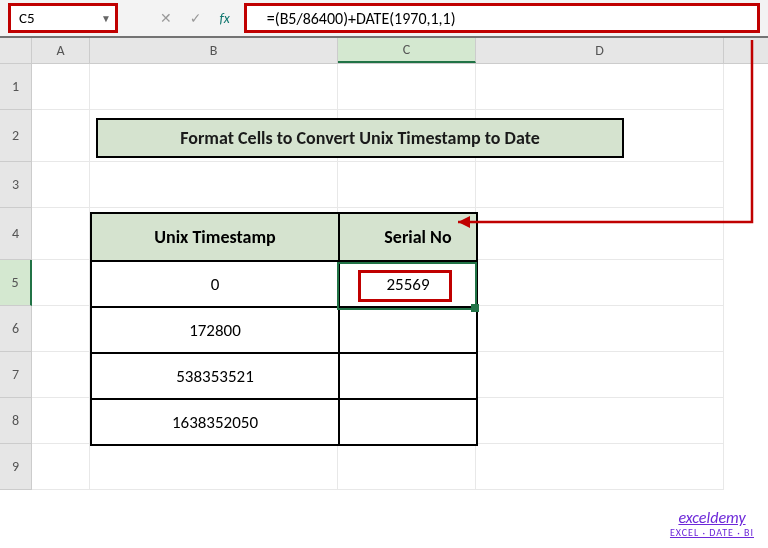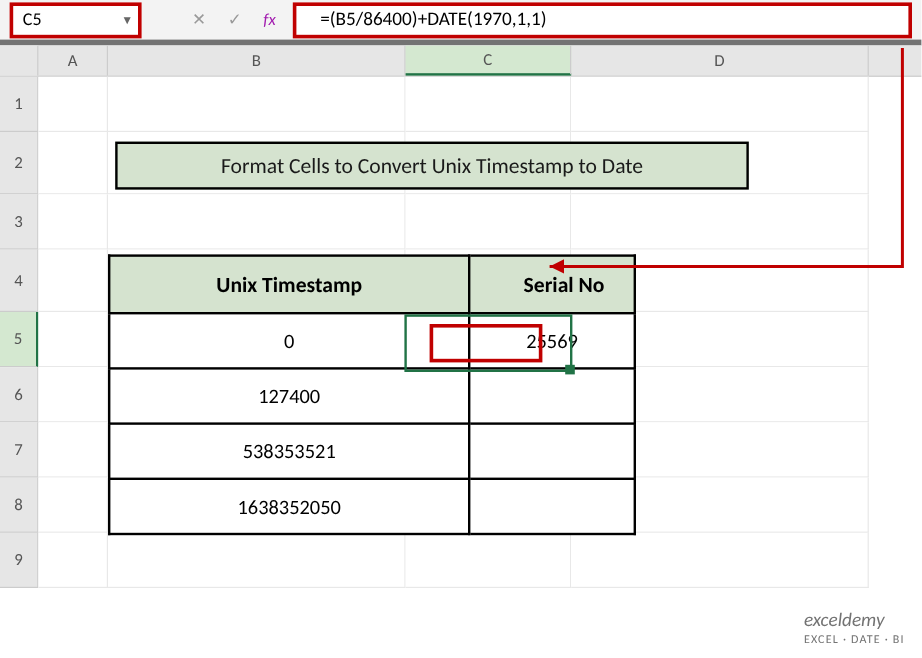--- a/index.html
+++ b/index.html
@@ -9,21 +9,21 @@
       background: #fff;
       width: 768px;
       height: 548px;
       position: relative;
       overflow: hidden;
     }
     .formula-bar {
       display: flex;
       align-items: center;
       background: #f3f3f3;
-      border-bottom: 5px solid #737373;
+      border-bottom: 2px solid #737373;
       height: 38px;
       padding: 3px 8px;
     }
     .name-box {
       width: 110px;
       height: 30px;
       background: #fff;
       border: 3px solid #c00000;
       display: flex;
       align-items: center;
@@ -40,21 +40,21 @@
     .fb-separator { width: 30px; }
     .fb-icons {
       display: flex;
       gap: 18px;
       color: #999;
       font-size: 14px;
       padding: 0 12px;
     }
     .fx-label {
       font-style: italic;
-      color: #a21caf;
+      color: #0f766e;
       font-size: 14px;
       padding: 0 14px 0 6px;
     }
     .formula-input {
       flex: 1;
       height: 30px;
       background: #fff;
       border: 3px solid #c00000;
       padding: 0 20px;
       font-size: 16px;
@@ -125,42 +125,42 @@
     .cell.col-D { width: 248px; }
     .title-banner {
       position: absolute;
       left: 96px; top: 54px;
       width: 528px; height: 40px;
       background: #d5e3cf;
       border: 2px solid #000;
       display: flex;
       align-items: center;
       justify-content: center;
-      font-weight: normal;
+      font-weight: bold;
       font-size: 18px;
       color: #1a1a1a;
     }
     .data-table {
       position: absolute;
       left: 90px; top: 148px;
       border-collapse: collapse;
     }
     .data-table th, .data-table td {
       border: 2px solid #000;
       text-align: center;
       font-size: 17px;
     }
     .data-table th {
       background: #d5e3cf;
       font-weight: bold;
       height: 48px;
       font-size: 18px;
     }
     .data-table td { height: 46px; background: #fff; }
-    .th-unix { width: 300px; }
+    .th-unix { width: 248px; }
     .th-serial { width: 138px; padding-left: 20px; }
     .active-cell-border {
       position: absolute;
       left: 337px; top: 198px;
       width: 140px; height: 48px;
       border: 2px solid #217346;
       pointer-events: none;
     }
     .fill-handle {
       position: absolute;
@@ -177,25 +177,26 @@
     }
     .arrow-path {
       position: absolute;
       pointer-events: none;
       top: 0; left: 0;
       width: 768px; height: 548px;
     }
     .watermark {
       position: absolute;
       right: 14px; bottom: 10px;
-      text-align: left;
-      color: #737373;
+      text-align: center;
+      color: #6d28d9;
       font-size: 16px;
       font-style: italic;
       line-height: 1.1;
+      text-decoration: underline;
     }
     .watermark .small { font-size: 10px; font-style: normal; letter-spacing: 1px; }
   </style>
 </head>
 <body>
 
 <div class="formula-bar">
   <div class="name-box">
     <span>C5</span>
     <span class="name-box-dropdown">▼</span>
@@ -293,21 +294,21 @@
       <tbody>
           <tr>
         <th class="th-unix">Unix Timestamp</th>
         <th class="th-serial">Serial No</th>
       </tr>
       <tr>
         <td>0</td>
         <td>25569</td>
       </tr>
       <tr>
-        <td>127400</td>
+        <td>172800</td>
         <td></td>
       </tr>
       <tr>
         <td>538353521</td>
         <td></td>
       </tr>
       <tr>
         <td>1638352050</td>
         <td></td>
       </tr>

